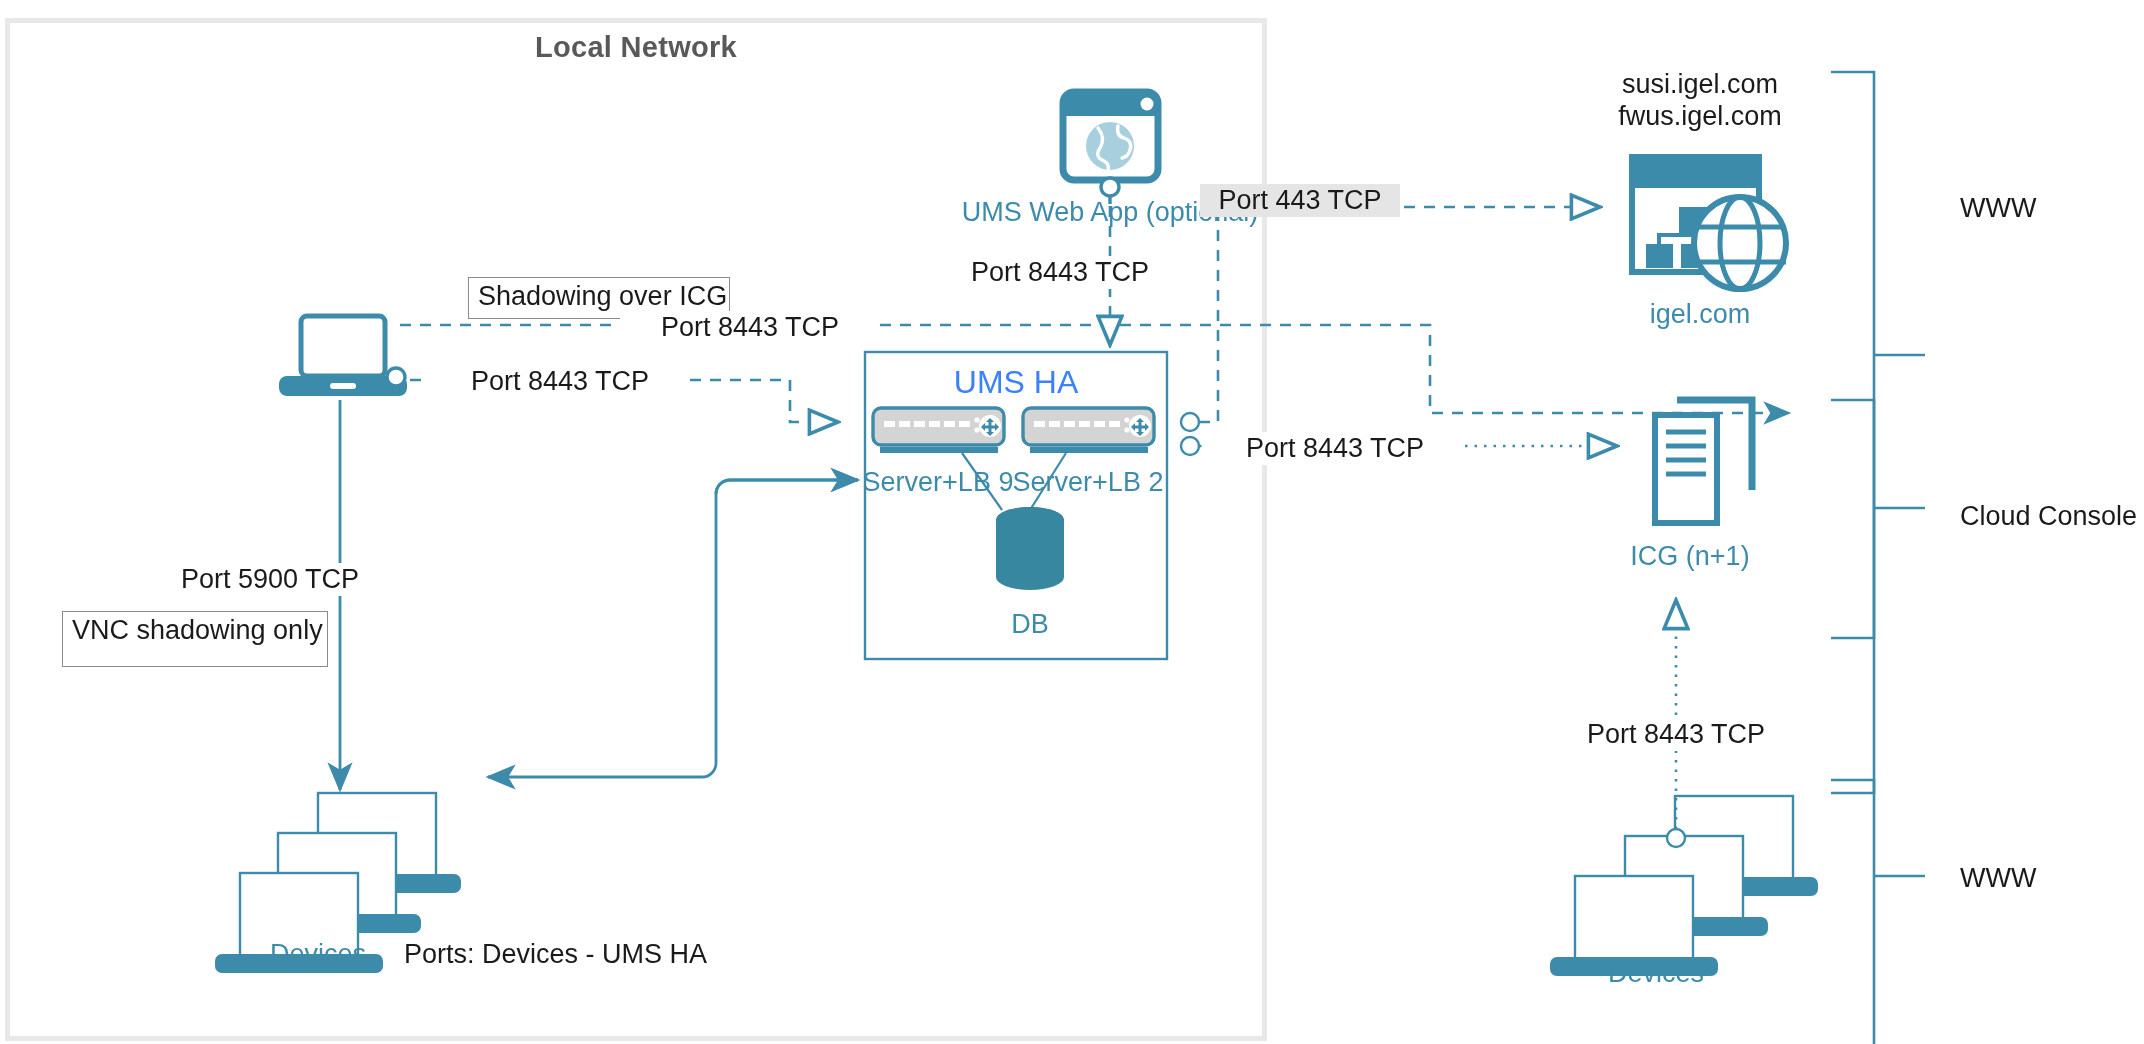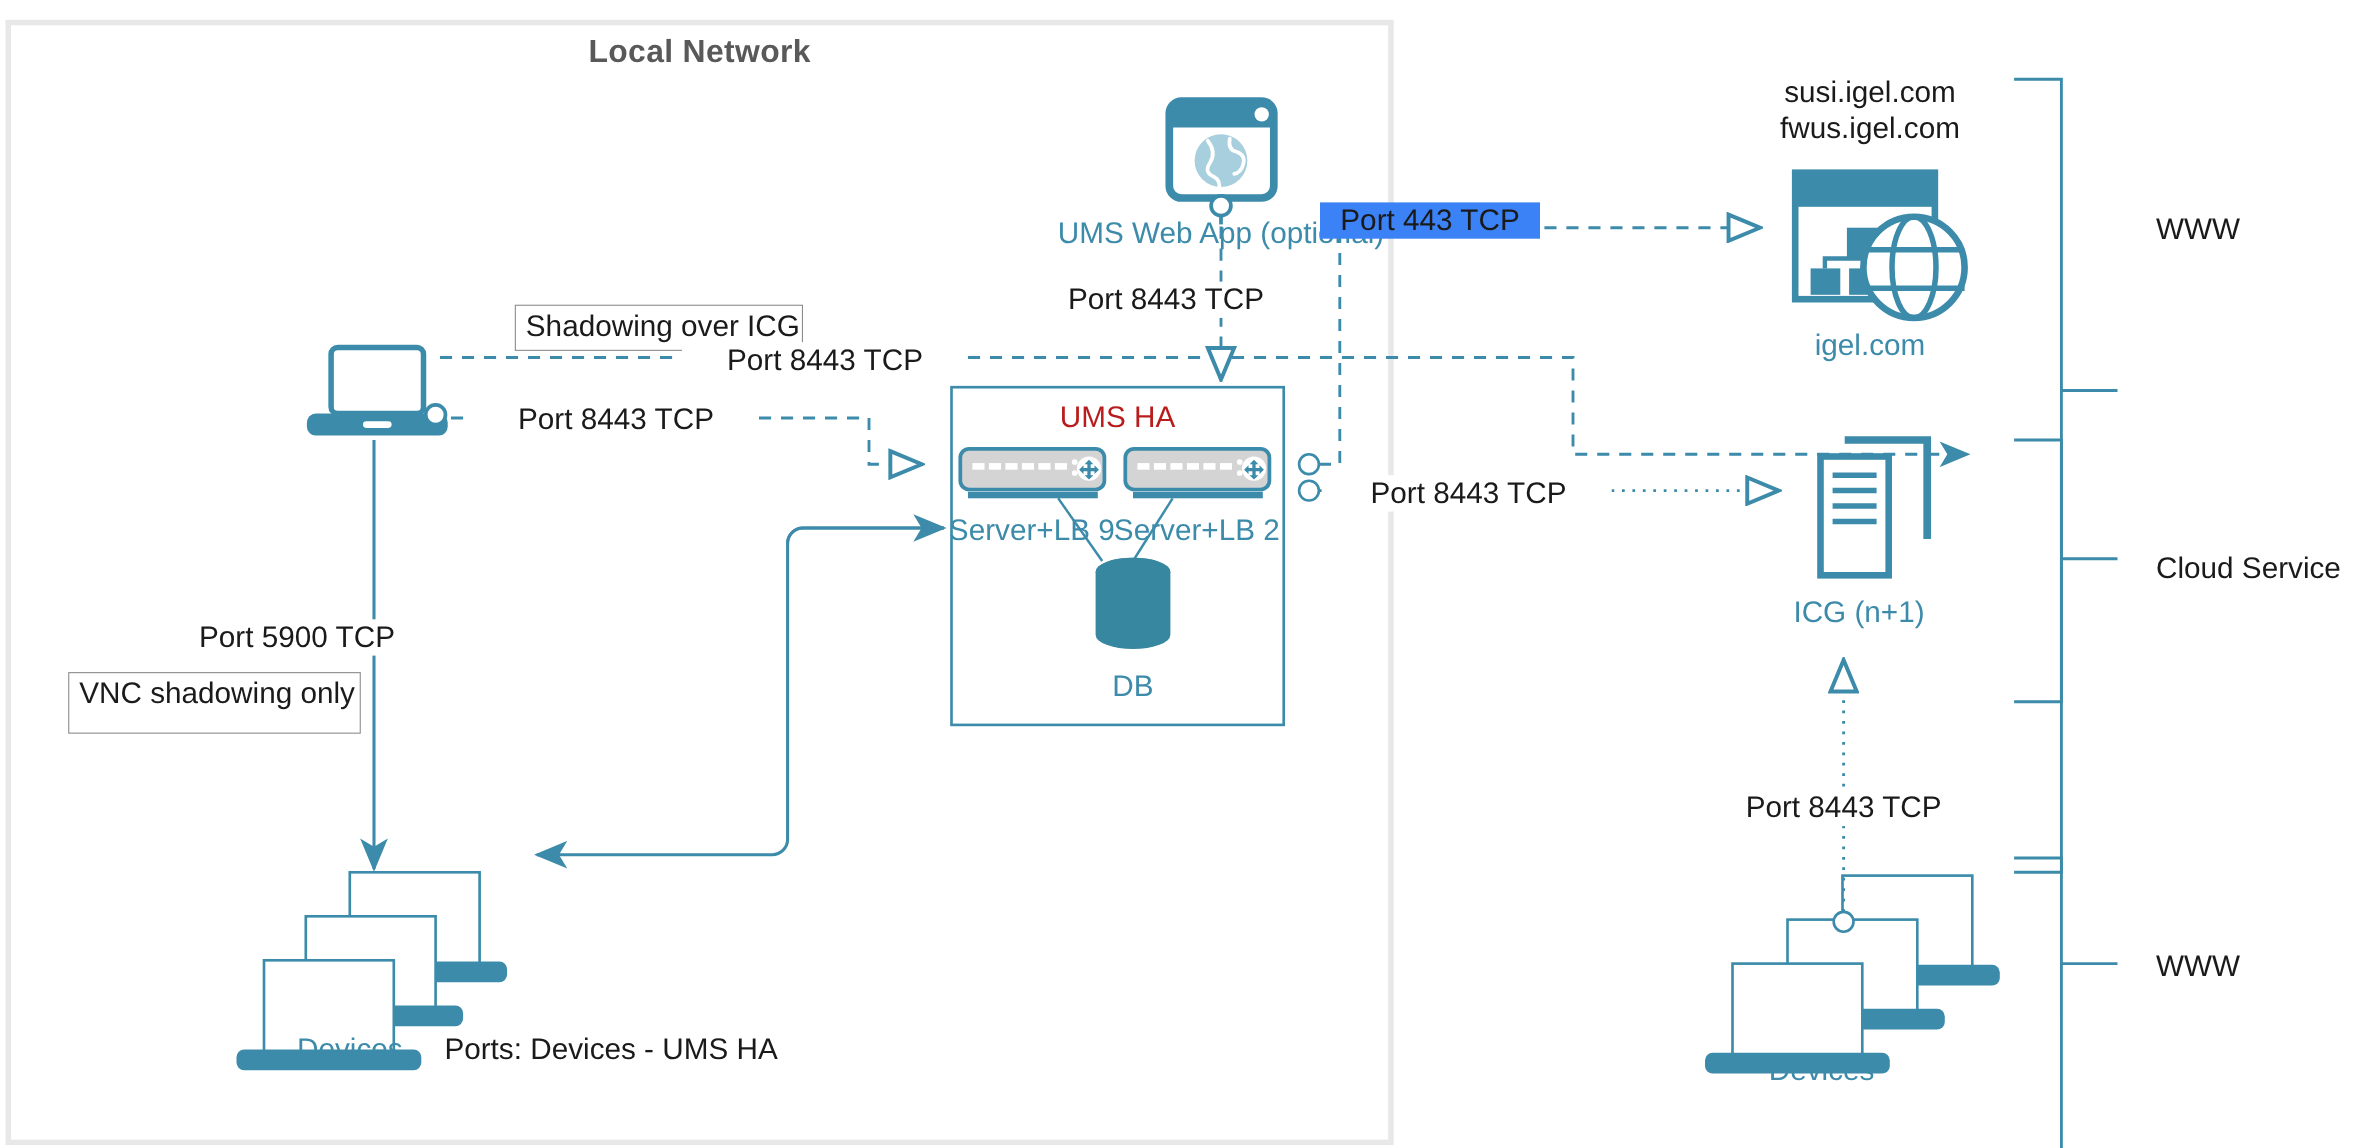--- a/index.html
+++ b/index.html
@@ -24,21 +24,21 @@
     height: 1044px;
     pointer-events: none;
   }
   .lbl {
     position: absolute;
     white-space: pre;
     line-height: 1.22;
   }
   .lbl-teal  { color: #3c8baa; font-size: 27px; }
   .lbl-dark  { color: #1a1a1a; font-size: 27px; }
-  .lbl-gray  { color: #b91c1c; font-size: 27px; }
+  .lbl-gray  { color: #3b82f6; font-size: 32px; }
   .title-gray{ color: #595959; font-size: 29px; font-weight: bold; letter-spacing: .3px; }
   .note-box {
     position: absolute;
     border: 1.6px solid #8c8c8c;
     background: #ffffff;
     color: #1a1a1a;
     font-size: 27px;
     padding: 3px 9px 5px 9px;
     white-space: nowrap;
     box-sizing: border-box;
@@ -237,21 +237,21 @@
     <g stroke="#3c8baa" stroke-width="2.6" fill="none">
       <path d="M1831,780 H1874 V1060 H1831"></path>
       <line x1="1874" y1="876" x2="1925" y2="876"></line>
     </g>
   </svg>
 
   <div class="lbl lbl-teal center" style="left:910px; top:196px; width:400px;">UMS Web App (optional)</div>
 
   <div class="lbl lbl-dark center" style="left:930px; top:256px; width:260px; background:#ffffff;">Port 8443 TCP</div>
 
-  <div class="lbl lbl-dark center" style="left:1200px; top:184px; width:200px; background:#3b82f6;">Port 443 TCP</div>
+  <div class="lbl lbl-dark center" style="left:1200px; top:184px; width:200px; background:#e5e5e5;">Port 443 TCP</div>
 
   <div class="note-box center" style="left:468px; top:277px; width:262px; height:42px;">Shadowing over ICG</div>
 
   <div class="lbl lbl-dark center" style="left:620px; top:311px; width:260px; background:#ffffff;">Port 8443 TCP</div>
 
   <div class="lbl lbl-dark center" style="left:430px; top:365px; width:260px; background:#ffffff;">Port 8443 TCP</div>
 
 
   <div class="lbl lbl-gray center" style="left:916px; top:363px; width:200px;">UMS HA</div>
 
@@ -282,16 +282,16 @@
 
   <div class="lbl lbl-teal center" style="left:1580px; top:298px; width:240px;">igel.com</div>
 
   <div class="lbl lbl-teal center" style="left:1570px; top:540px; width:240px;">ICG (n+1)</div>
 
   <div class="lbl lbl-dark center" style="left:1546px; top:718px; width:260px; background:#ffffff;">Port 8443 TCP</div>
 
   <div class="lbl lbl-teal center" style="left:1556px; top:957px; width:200px;">Devices</div>
 
   <div class="lbl lbl-dark" style="left:1960px; top:192px;">WWW</div>
-  <div class="lbl lbl-dark" style="left:1960px; top:500px;">Cloud Service</div>
+  <div class="lbl lbl-dark" style="left:1960px; top:500px;">Cloud Console</div>
   <div class="lbl lbl-dark" style="left:1960px; top:862px;">WWW</div>
 
 </div>
 
 </body></html>

